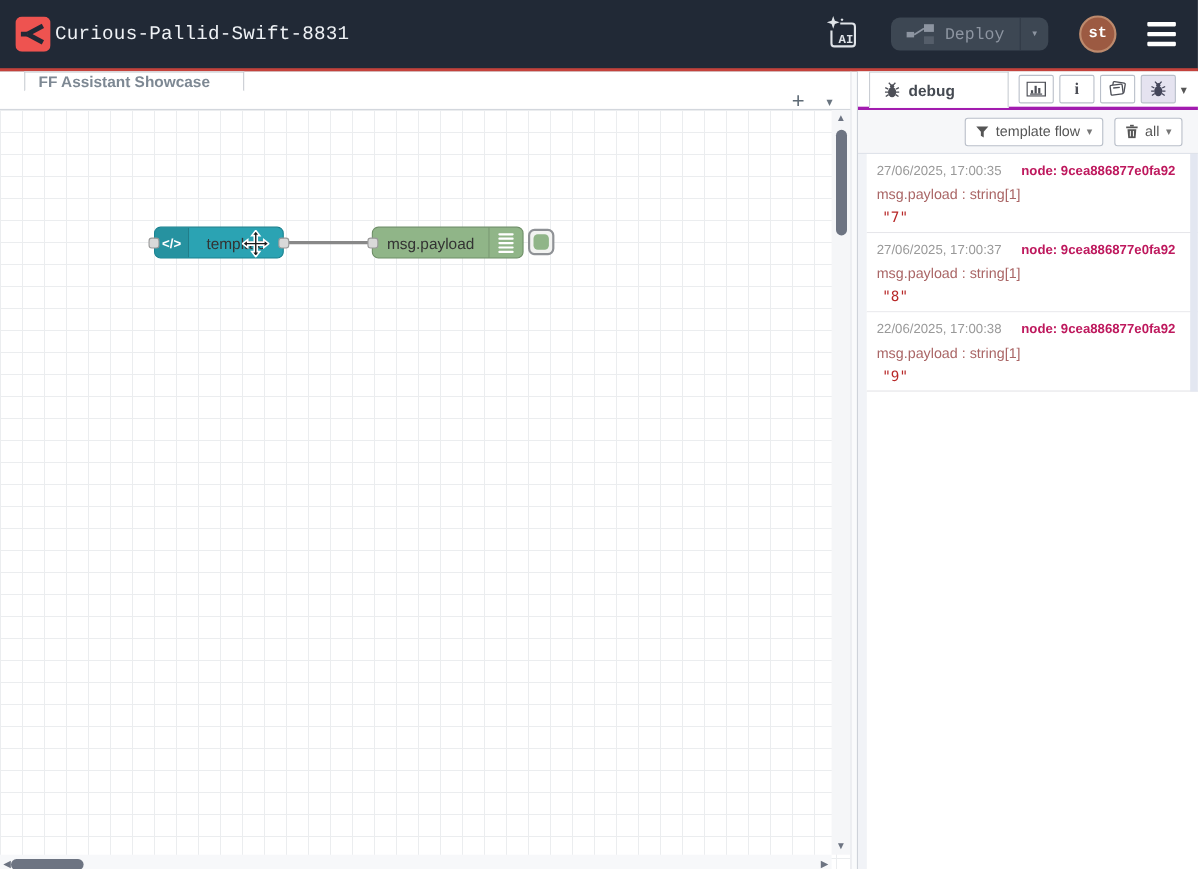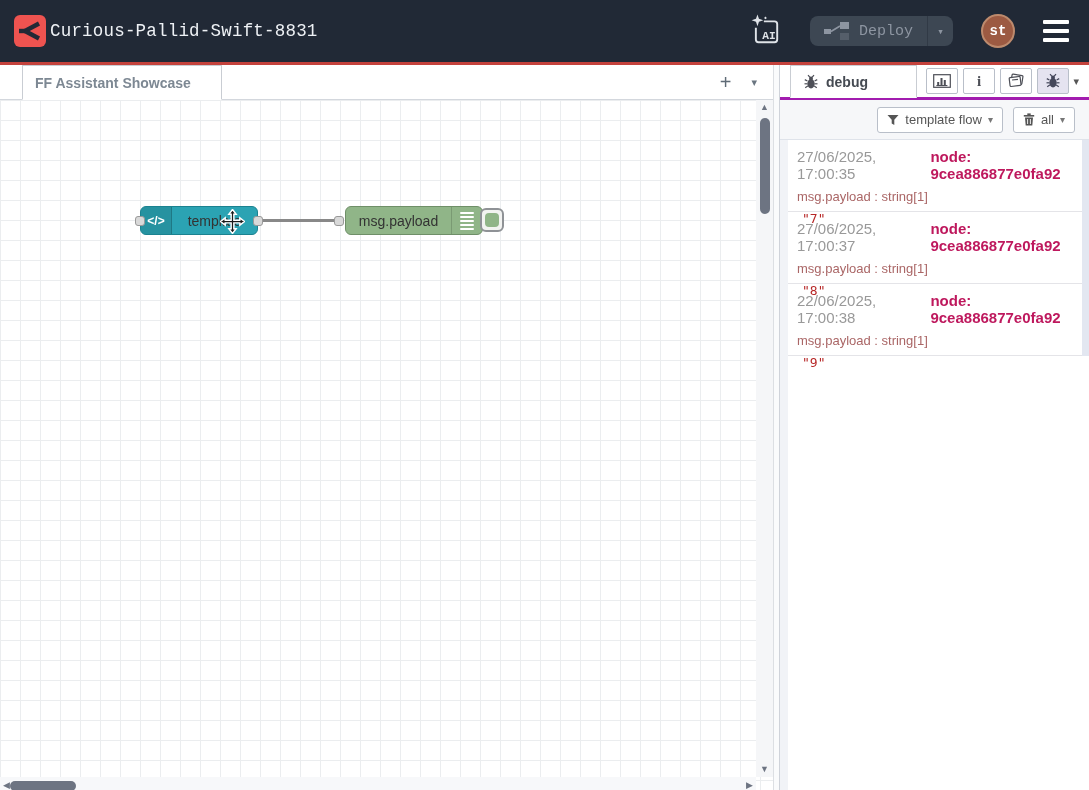--- a/index.html
+++ b/index.html
@@ -24,38 +24,38 @@
   .burger { display:flex; flex-direction:column; gap:5px; cursor:pointer; padding:2px 0; }
   .burger span { width:26px; height:4px; background:#fff; border-radius:1px; }
 
   
   .main { display:flex; height:729px; }
   .workspace { width:773px; display:flex; flex-direction:column; }
   .divider { width:7px; background:#fafbfc; border-left:1px solid #dcdfe3; border-right:1px solid #cfd3da; }
   .sidebar { width:309px; display:flex; flex-direction:column; background:#fff; }
 
   
-  .tabbar { height:35px; background:#fff; border-bottom:1px solid #d3d7dd; display:flex; align-items:stretch; padding-left:22px; position:relative; z-index:2; }
+  .tabbar { height:35px; background:#fff; border-bottom:1px solid #d3d7dd; display:flex; align-items:stretch; padding-left:22px; position:relative; z-index:2;flex-direction:column; }
   .flow-tab { width:200px; background:#fff; border:1px solid #c9cdd3; border-bottom:1px solid #fff; margin-bottom:-1px;
               display:flex; align-items:center; padding-left:12px; font-size:14px; font-weight:bold; color:#7d8893; cursor:pointer; }
   .tabbar-controls { margin-left:auto; display:flex; align-items:center; gap:20px; padding-right:16px; }
   .tab-plus { font-size:20px; color:#5f6b76; line-height:1; cursor:pointer; }
   .tab-caret { font-size:11px; color:#6a7580; cursor:pointer; }
 
   
   .canvas {
     position:relative; width:773px; height:694px; background:#fff; overflow:hidden;
     background-image: linear-gradient(to right, #ebedef 1px, transparent 1px),
                       linear-gradient(to bottom, #ebedef 1px, transparent 1px);
     background-size:20px 20px;
   }
   .wires { position:absolute; left:0; top:0; }
   .node { position:absolute; height:29px; border-radius:6px; border:1px solid; display:flex; align-items:stretch; font-size:14px; color:#333; cursor:pointer; }
   .node-template { left:140px; top:106px; width:118px; background:#2ba3b3; border-color:#1b8290; }
-  .node-debug    { left:345px; top:106px; width:138px; background:#90b588; border-color:#6f8f68; }
+  .node-debug    { left:338px; top:106px; width:138px; background:#90b588; border-color:#6f8f68; }
   .node-icon-left { width:31px; background:rgba(0,0,0,.10); border-right:1px solid rgba(0,0,0,.18); border-radius:5px 0 0 5px;
                     display:flex; align-items:center; justify-content:center; color:#fff; font-weight:bold; font-size:12px; }
   .node-icon-right { width:31px; border-left:1px solid rgba(0,0,0,.15); display:flex; flex-direction:column; align-items:center; justify-content:center; gap:2px; }
   .node-icon-right span { width:14px; height:2px; background:#fff; border-radius:1px; }
   .node-label { flex:1; display:flex; align-items:center; justify-content:center; white-space:nowrap; }
   .port { position:absolute; width:10px; height:10px; background:#d9d9d9; border:1px solid #999; border-radius:3px; cursor:crosshair; }
   .dbg-toggle { position:absolute; left:480px; top:108px; width:24px; height:24px; border:2px solid #8f9296; border-radius:6px;
                 background:#f2f3f1; display:flex; align-items:center; justify-content:center; cursor:pointer; }
   .dbg-toggle i { display:block; width:14px; height:14px; background:#90b588; border-radius:4px; }
   .move-cursor { position:absolute; left:220px; top:109px; }
@@ -84,21 +84,21 @@
                   display:flex; align-items:center; justify-content:flex-end; gap:10px; padding:0 14px; }
   .tool-btn { height:26px; display:inline-flex; align-items:center; gap:6px; padding:0 9px; background:#fff;
               border:1px solid #b9bfc9; border-radius:3px; font-size:13px; color:#555; cursor:pointer; }
   .tool-btn .caret { font-size:10px; color:#777; }
 
   .side-content { flex:1; position:relative; background:#fff; overflow:hidden; }
   .gutter { position:absolute; left:0; top:0; bottom:0; width:8px; background:#f1f3f7; }
   .msg-list { margin-left:8px; position:relative; }
   .msg-scroll-strip { position:absolute; right:0; top:0; bottom:0; width:7px; background:#e3e7f1; }
   .msg { padding:8px 16px 8px 9px; border-bottom:1px solid #e4e4e8; background:#fff; height:72px; }
-  .msg-meta { display:flex; align-items:baseline; gap:18px; font-size:15px; }
+  .msg-meta { display:flex; align-items:baseline; gap:18px; font-size:12px; }
   .msg-time { color:#999; }
   .msg-node { color:#be185d; font-weight:600; cursor:pointer; }
   .msg-prop { margin-top:7px; font-size:13px; color:#a66; }
   .msg-value { margin-top:7px; padding-left:5px; font-family:"DejaVu Sans Mono", monospace; font-size:13px; color:#b72828; }
 </style>
 </head>
 <body>
 
 <div class="header">
   <svg class="logo" viewBox="0 0 32 32">

